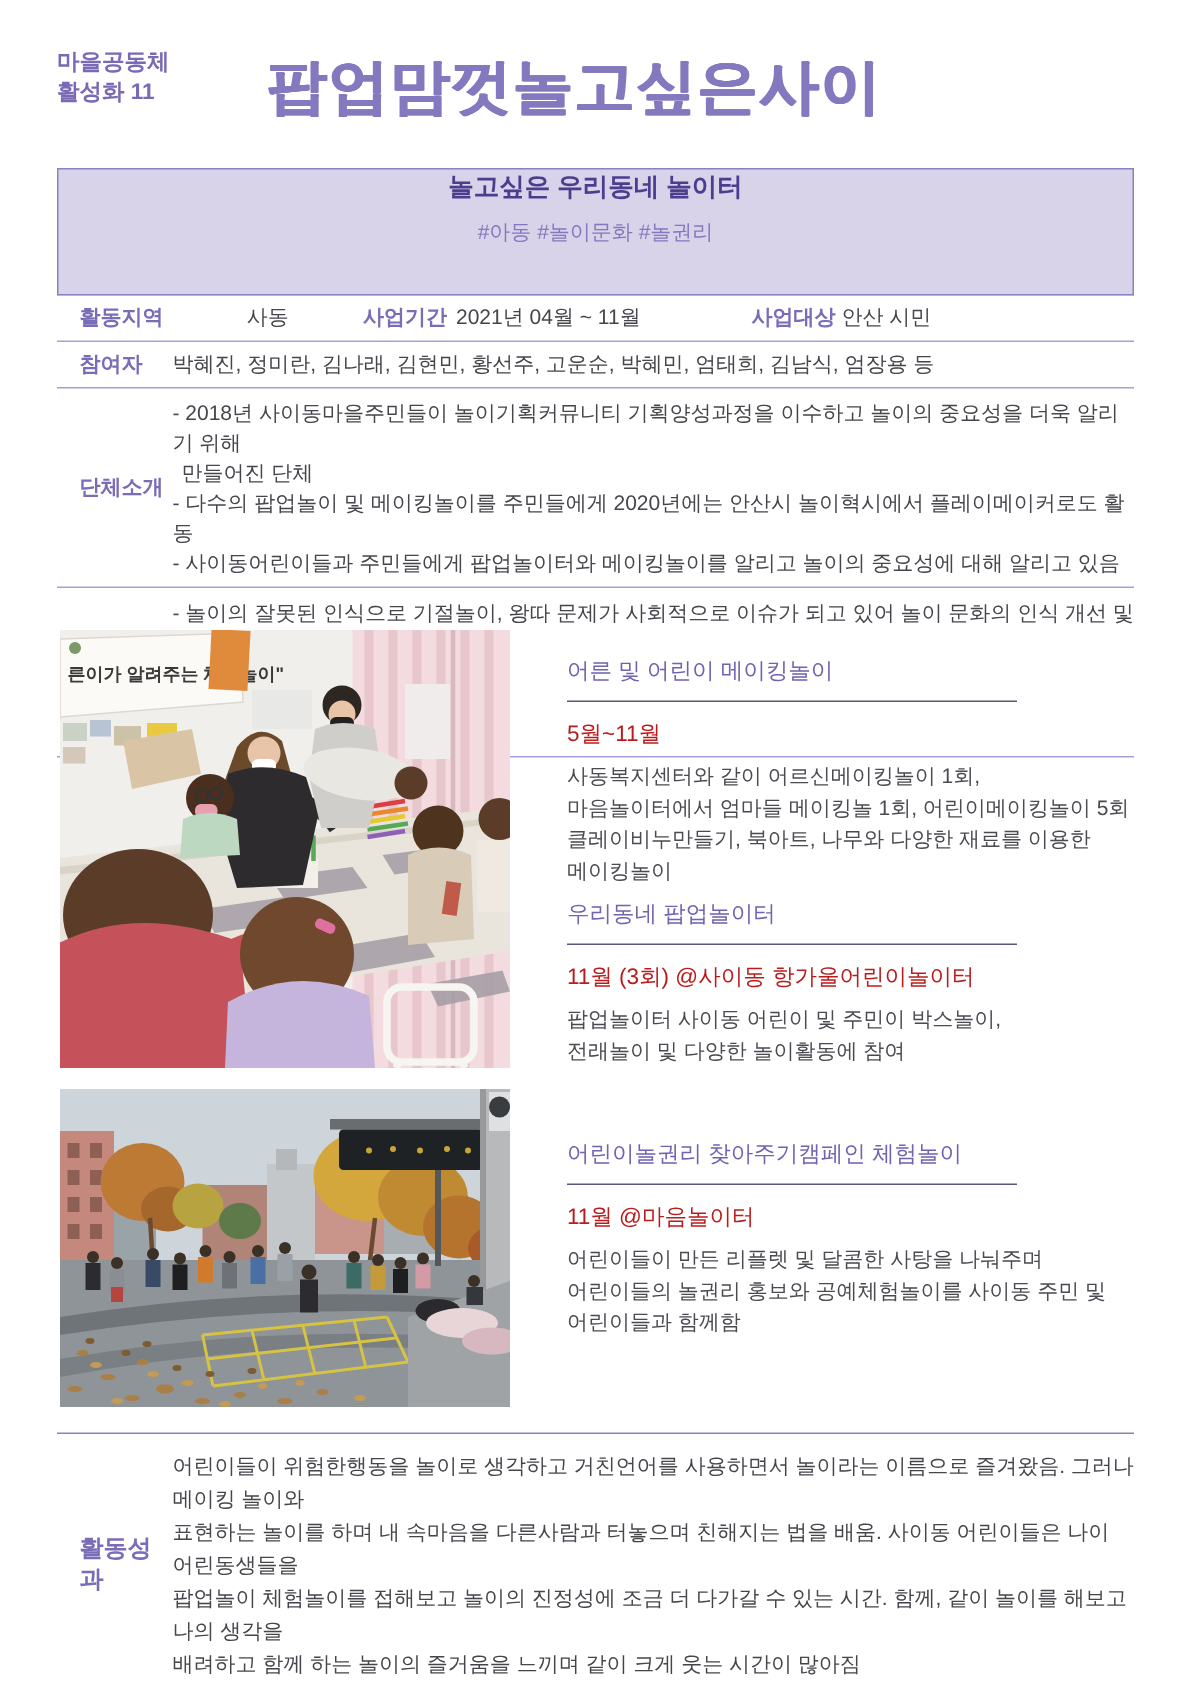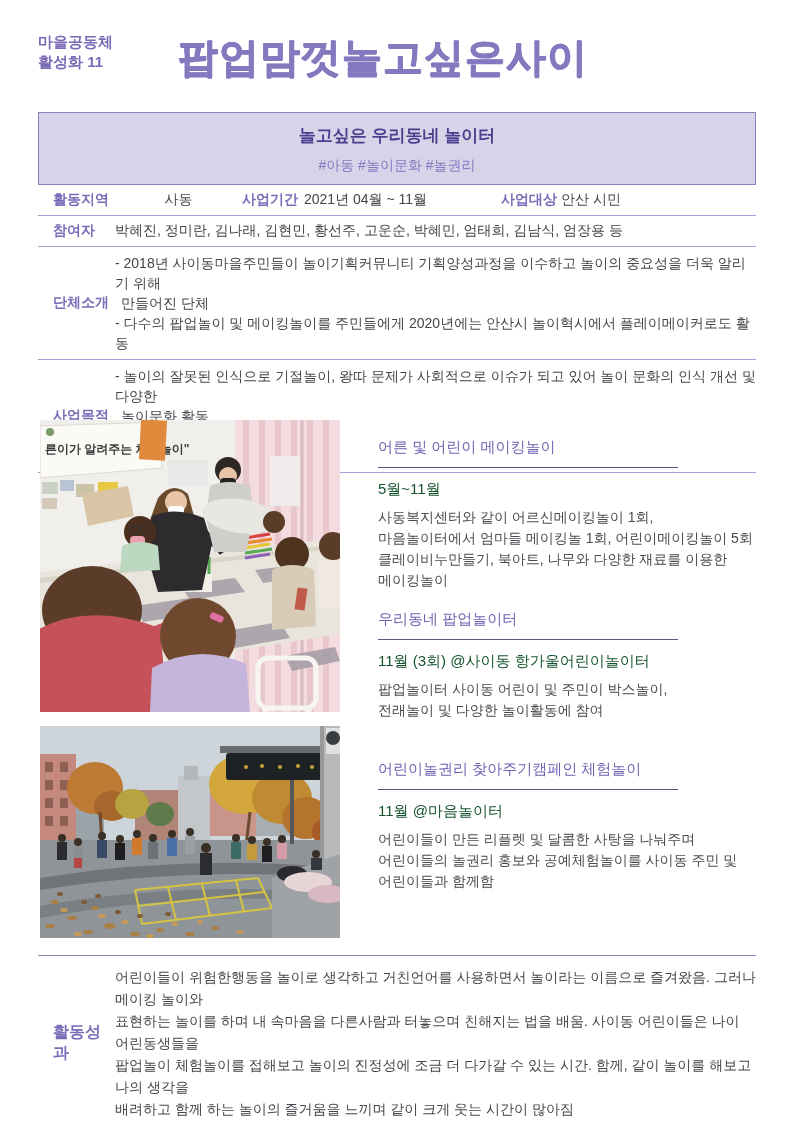--- a/index.html
+++ b/index.html
@@ -9,22 +9,22 @@
 
   
   .brand { position:absolute; left:38px; top:32px; color:#7a6ab6; font-weight:bold;
            font-size:15px; line-height:20px; }
   .main-title { position:absolute; left:178px; top:30px; color:#8478bf; font-weight:900;
                 font-size:40px; letter-spacing:1px;
                 text-shadow:0.6px 0 #8478bf, -0.6px 0 #8478bf, 0 0.6px #8478bf; }
 
   
   .info-table { position:absolute; left:38px; top:112px; width:718px; font-size:14px; }
-  .band { background:#d8d3e9; border:1px solid #8b80c0; height:73px; text-align:center;
-          padding-top:11px; }
+  .band { background:#d8d3e9; border:1px solid #8b80c0; height:85px; text-align:center;
+          }
   .band-title { color:#4c3e8e; font-weight:bold; font-size:17px; }
   .band-tags { color:#8478bf; font-size:14px; margin-top:10px; }
   .trow { display:flex; border-bottom:1px solid #a89ed4; padding:6px 0; }
   .tlabel { flex:0 0 77px; padding-left:15px; color:#7b6cb8; font-weight:bold; }
   .tvalue { flex:1; color:#45454b; }
   .meta-row { display:flex; border-bottom:1px solid #a89ed4; padding:6px 0; }
   .meta-row .l { color:#7b6cb8; font-weight:bold; }
   .l1 { flex:0 0 62px; margin-left:15px; }
   .v1 { flex:0 0 127px;text-align:center; }
   .l2 { flex:0 0 62px; }
@@ -34,24 +34,24 @@
   .lines div { line-height:20px; }
   .indent { padding-left:6px; }
 
   
   .content { position:absolute; left:38px; top:420px; width:718px; height:520px; }
   .photo { position:absolute; left:2px; display:block; }
   .photo1 { top:0; }
   .photo2 { top:306px; }
   .blocks { position:absolute; left:340px; top:0; width:378px; }
   .block { position:absolute; left:0; width:100%; }
-  .b1 { top:18px; } .b2 { top:190px; } .b3 { top:340px; }
+  .b1 { top:18px; } .b2 { top:180px; } .b3 { top:340px; }
   .bk-heading { color:#7162b2; font-weight:normal; font-size:15px; }
   .bk-rule { width:300px; border:none; border-top:1.5px solid #5f5480; margin:10px 0 12px 0; }
-  .bk-sub { color:#14532d; font-size:15px; margin-bottom:8px; }
+  .bk-sub { color:#b91c1c; font-size:15px; margin-bottom:8px; }
   .bk-body div { font-size:14px; color:#4a4a50; line-height:21px; }
 
   
   .outcome { position:absolute; left:38px; top:955px; width:718px;
              border-top:1.5px solid #8b80c0; border-bottom:1.5px solid #8b80c0;
              display:flex; align-items:center; padding:10px 0; }
   .outcome .tlabel { align-self:center; }
   .outcome .lines div { line-height:22px; font-size:14px; }
 </style>
 </head>
@@ -84,20 +84,21 @@
       <span class="tlabel">참여자</span>
       <span class="tvalue">박혜진, 정미란, 김나래, 김현민, 황선주, 고운순, 박혜민, 엄태희, 김남식, 엄장용 등</span>
     </div>
 
     <div class="trow">
       <span class="tlabel" style="align-self:center;">단체소개</span>
       <span class="tvalue lines">
         <div>- 2018년 사이동마을주민들이 놀이기획커뮤니티 기획양성과정을 이수하고 놀이의 중요성을 더욱 알리기 위해</div>
         <div class="indent">  만들어진 단체</div>
         <div>- 다수의 팝업놀이 및 메이킹놀이를 주민들에게 2020년에는 안산시 놀이혁시에서 플레이메이커로도 활동</div>
+        <div>- 사이동어린이들과 주민들에게 팝업놀이터와 메이킹놀이를 알리고 놀이의 중요성에 대해 알리고 있음</div>
       </span>
     </div>
 
     <div class="trow">
       <span class="tlabel" style="align-self:center;text-decoration:underline;">사업목적</span>
       <span class="tvalue lines">
         <div>- 놀이의 잘못된 인식으로 기절놀이, 왕따 문제가 사회적으로 이슈가 되고 있어 놀이 문화의 인식 개선 및 다양한</div>
         <div class="indent">  놀이문화 활동</div>
         <div>- 어린이 놀권리 알리기 캠페인</div>
         <div>- 어른들의 놀이</div>

